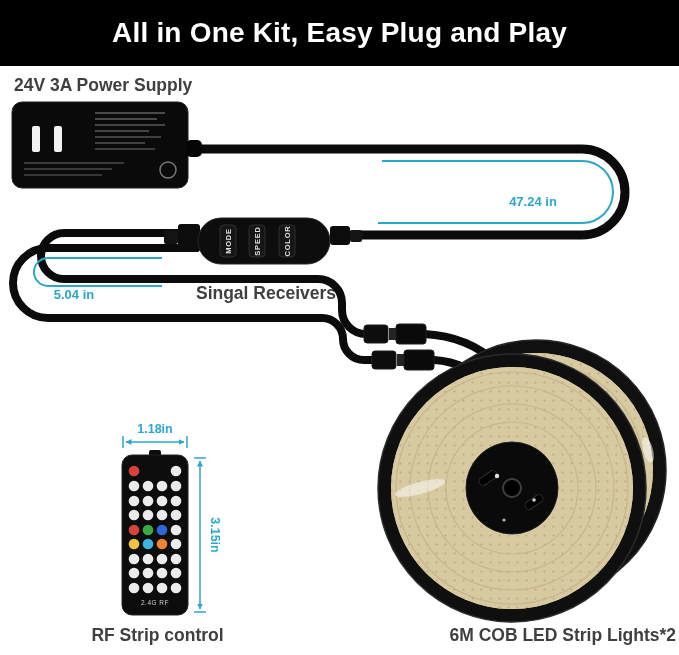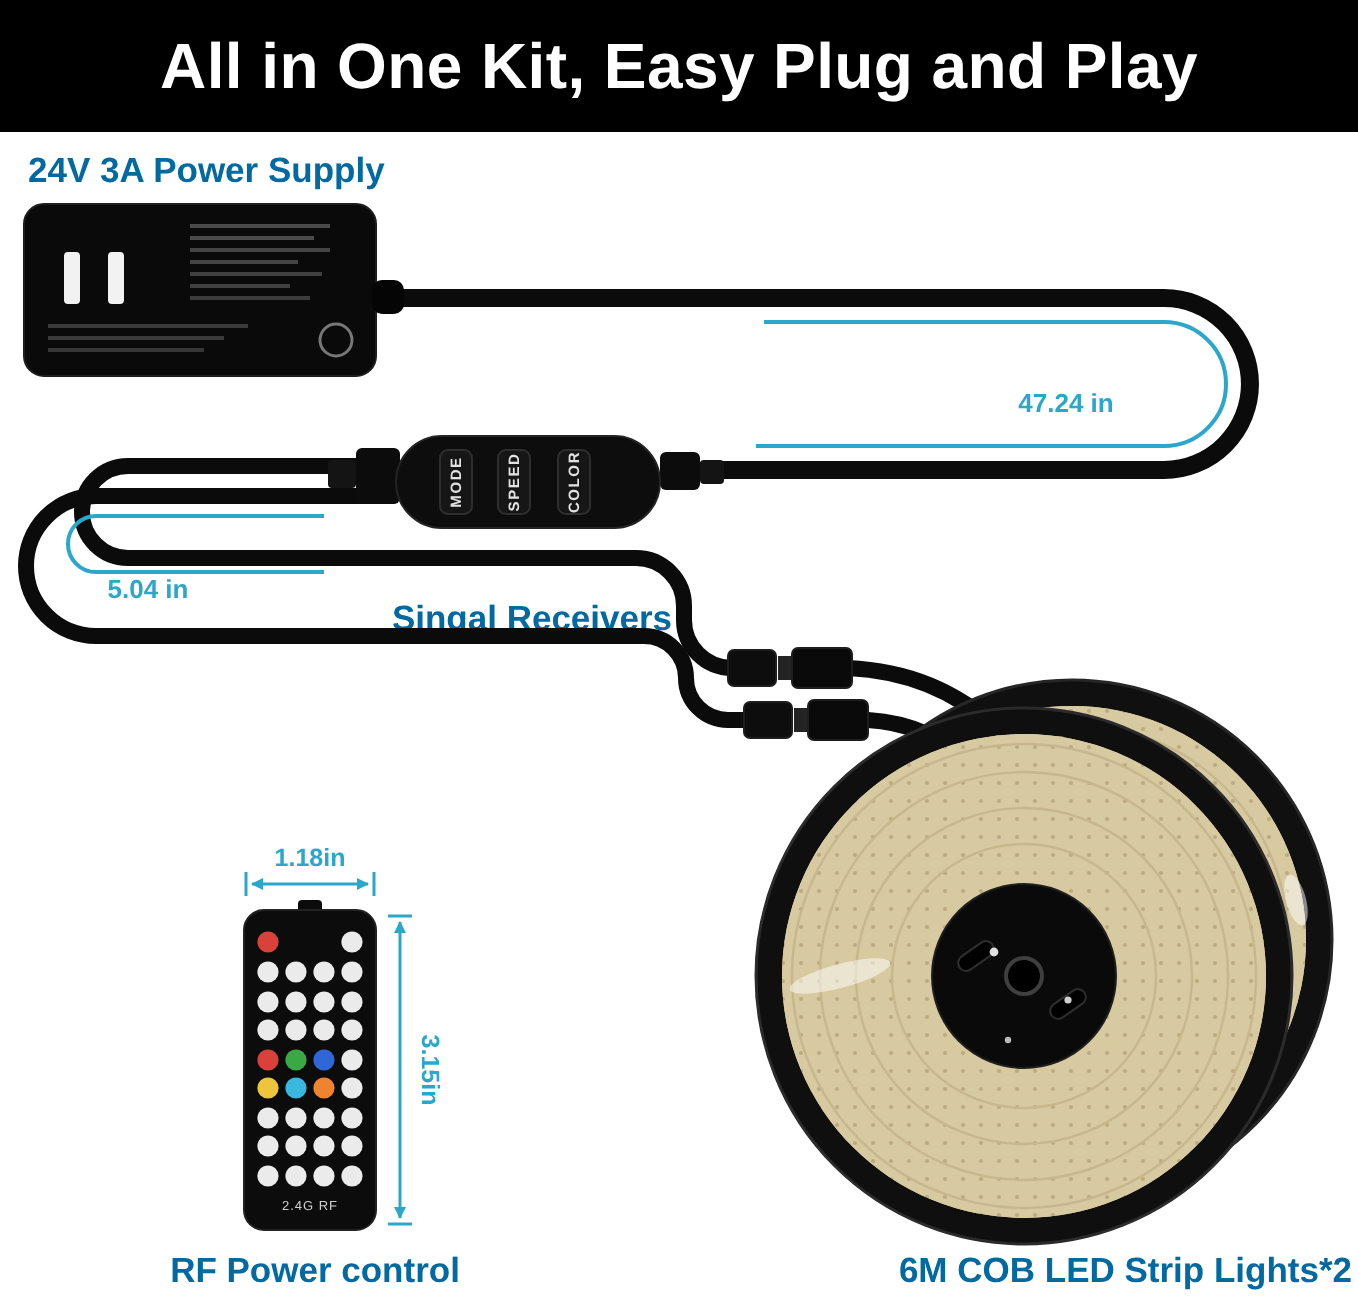--- a/index.html
+++ b/index.html
@@ -1,39 +1,39 @@
 <!DOCTYPE html>
 <html><head>
 <meta charset="utf-8">
 <style>
   html,body { margin:0; padding:0; background:#ffffff; font-family:"Liberation Sans",sans-serif; }
   .stage { position:relative; width:679px; height:655px; background:#ffffff; overflow:hidden; }
   .header { position:absolute; top:0; left:0; width:679px; height:66px; background:#000000;
             display:flex; align-items:center; justify-content:center; }
-  .header span { color:#ffffff; font-size:32px; font-weight:700; letter-spacing:.2px; }
-  .lbl { position:absolute; font-weight:700; font-size:17.5px; color:#0369a1; }
+  .header span { color:#ffffff; font-size:28px; font-weight:700; letter-spacing:.2px; }
+  .lbl { position:absolute; font-weight:700; font-size:17.5px; color:#404040; }
   .lbl.center { text-align:center; }
   svg.scene { position:absolute; left:0; top:0; }
   text.meas { fill:#2AA7CB; font-size:13px; font-weight:600; }
   text.dim  { fill:#2AA7CB; font-size:12.5px; font-weight:600; }
   text.rcv  { fill:#e2e2e2; font-size:7.5px; font-weight:700; letter-spacing:.8px; }
   text.rf   { fill:#cfcfcf; font-size:6.5px; letter-spacing:.5px; }
 </style>
 </head>
 <body>
 
 <div class="stage">
 
   <div class="header">
     <span>All in One Kit, Easy Plug and Play</span>
   </div>
 
   <div class="lbl" style="left:14px; top:75px;">24V 3A Power Supply</div>
-  <div class="lbl center" style="left:160px; top:283px; width:212px;margin-top:16px;">Singal Receivers</div>
-  <div class="lbl center" style="left:55px; top:625px; width:205px;">RF Power control</div>
+  <div class="lbl center" style="left:160px; top:283px; width:212px;">Singal Receivers</div>
+  <div class="lbl center" style="left:55px; top:625px; width:205px;">RF Strip control</div>
   <div class="lbl center" style="left:368px; top:625px; width:308px;text-align:right;">6M COB LED Strip Lights*2</div>
 
   <svg class="scene" width="679" height="655" viewBox="0 0 679 655">
     <defs>
       <pattern id="cobdots" patternUnits="userSpaceOnUse" width="9" height="9">
         <rect width="9" height="9" fill="#d7c9a0"></rect>
         <circle cx="4.5" cy="4.5" r="1.05" fill="#bcab7e"></circle>
       </pattern>
       <marker id="arr" markerWidth="8" markerHeight="8" refX="5.5" refY="3" orient="auto-start-reverse" markerUnits="userSpaceOnUse">
         <path d="M0,0 L6,3 L0,6 Z" fill="#2AA7CB"></path>

